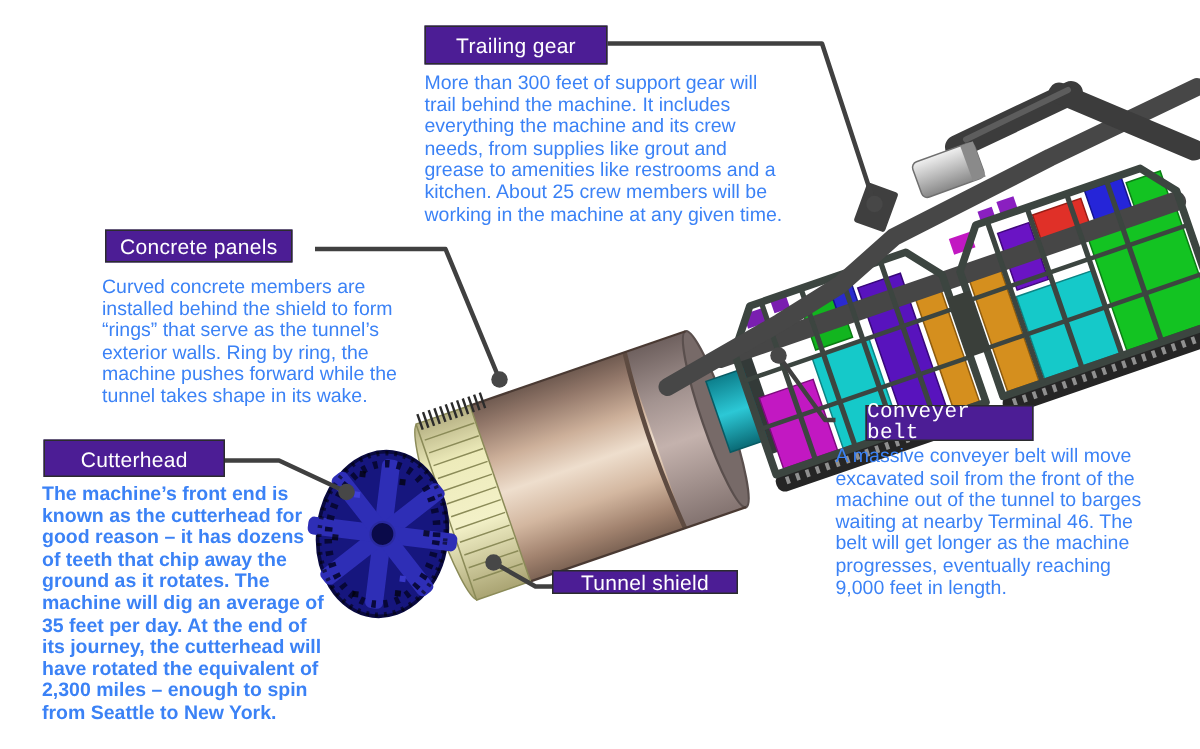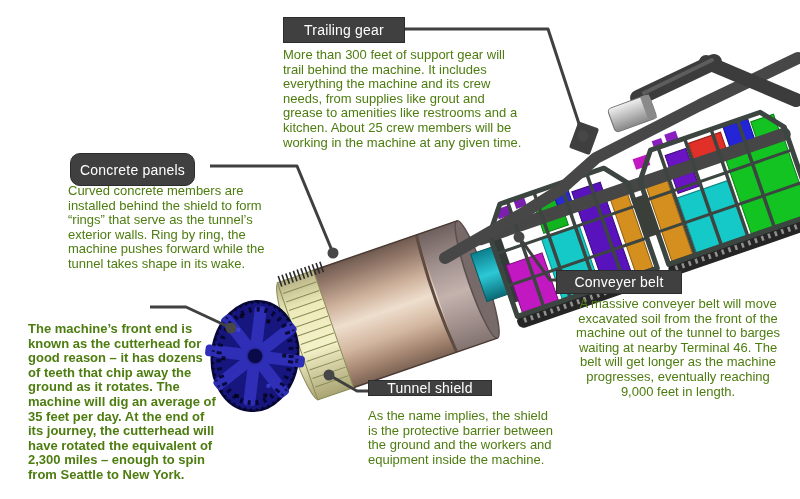--- a/index.html
+++ b/index.html
@@ -2,39 +2,39 @@
 <html><head>
 <meta charset="utf-8">
 <style>
   html,body{margin:0;padding:0;background:#ffffff;}
   .stage{
     position:relative;width:800px;height:499px;background:#ffffff;overflow:hidden;
     font-family:"Liberation Sans","DejaVu Sans",sans-serif;
   }
   .stage svg{position:absolute;left:0;top:0;}
   .label-box{
-    position:absolute;background:#404040;border:1px solid #2b2c2e;box-sizing:border-box;
+    position:absolute;background:#4c1d95;border:1px solid #2b2c2e;box-sizing:border-box;
     color:#ffffff;font-size:14px;line-height:1;
     display:flex;align-items:center;justify-content:center;
     letter-spacing:.2px;
   }
   .body-text{
-    position:absolute;color:#4d7c0f;font-size:13px;line-height:14.6px;
+    position:absolute;color:#3b82f6;font-size:13px;line-height:14.6px;
     white-space:pre-line;
   }
   #lb-trailing{left:283px;top:17px;width:122px;height:26px;}
-  #lb-concrete{left:70px;top:153px;width:125px;height:33px;border-radius:10px;}
+  #lb-concrete{left:70px;top:153px;width:125px;height:22px;}
   #lb-cutterhead{left:29px;top:293px;width:121px;height:25px;}
   #lb-tunnel{left:368px;top:380px;width:124px;height:16px;}
-  #lb-conveyer{left:556px;top:270px;width:126px;height:24px;}
+  #lb-conveyer{left:577px;top:270px;width:112px;height:24px;font-family:Liberation Mono, monospace;}
   #bt-trailing{left:283px;top:48px;width:268px;}
   #bt-concrete{left:68px;top:184px;width:248px;}
   #bt-cutterhead{left:28px;top:322px;width:218px;font-weight:bold;}
   #bt-tunnel{left:368px;top:409px;width:248px;}
-  #bt-conveyer{left:557px;top:297px;width:242px;text-align:center;}
+  #bt-conveyer{left:557px;top:297px;width:242px;}
 </style>
 </head>
 <body>
 
 <div class="stage">
 
   <svg width="800" height="499" viewBox="0 0 800 499">
     <defs>
       <linearGradient id="gShield" x1="0" y1="0" x2="0" y2="1">
         <stop offset="0" stop-color="#6f5a50"></stop>
@@ -186,20 +186,23 @@
       <circle cx="329" cy="375" r="5.5"></circle>
       <circle cx="519" cy="237" r="5.5"></circle>
     </g>
   </svg>
 
   <div class="label-box" id="lb-trailing">
     <span>Trailing gear</span>
   </div>
   <div class="label-box" id="lb-concrete">
     <span>Concrete panels</span>
+  </div>
+  <div class="label-box" id="lb-cutterhead">
+    <span>Cutterhead</span>
   </div>
   <div class="label-box" id="lb-tunnel">
     <span>Tunnel shield</span>
   </div>
   <div class="label-box" id="lb-conveyer">
     <span>Conveyer belt</span>
   </div>
 
   <div class="body-text" id="bt-trailing">More than 300 feet of support gear will
 trail behind the machine. It includes
@@ -218,24 +221,20 @@
 known as the cutterhead for
 good reason – it has dozens
 of teeth that chip away the
 ground as it rotates. The
 machine will dig an average of
 35 feet per day. At the end of
 its journey, the cutterhead will
 have rotated the equivalent of
 2,300 miles – enough to spin
 from Seattle to New York.</div>
-  <div class="body-text" id="bt-tunnel">As the name implies, the shield
-is the protective barrier between
-the ground and the workers and
-equipment inside the machine.</div>
   <div class="body-text" id="bt-conveyer">A massive conveyer belt will move
 excavated soil from the front of the
 machine out of the tunnel to barges
 waiting at nearby Terminal 46. The
 belt will get longer as the machine
 progresses, eventually reaching
 9,000 feet in length.</div>
 
 </div>
 

